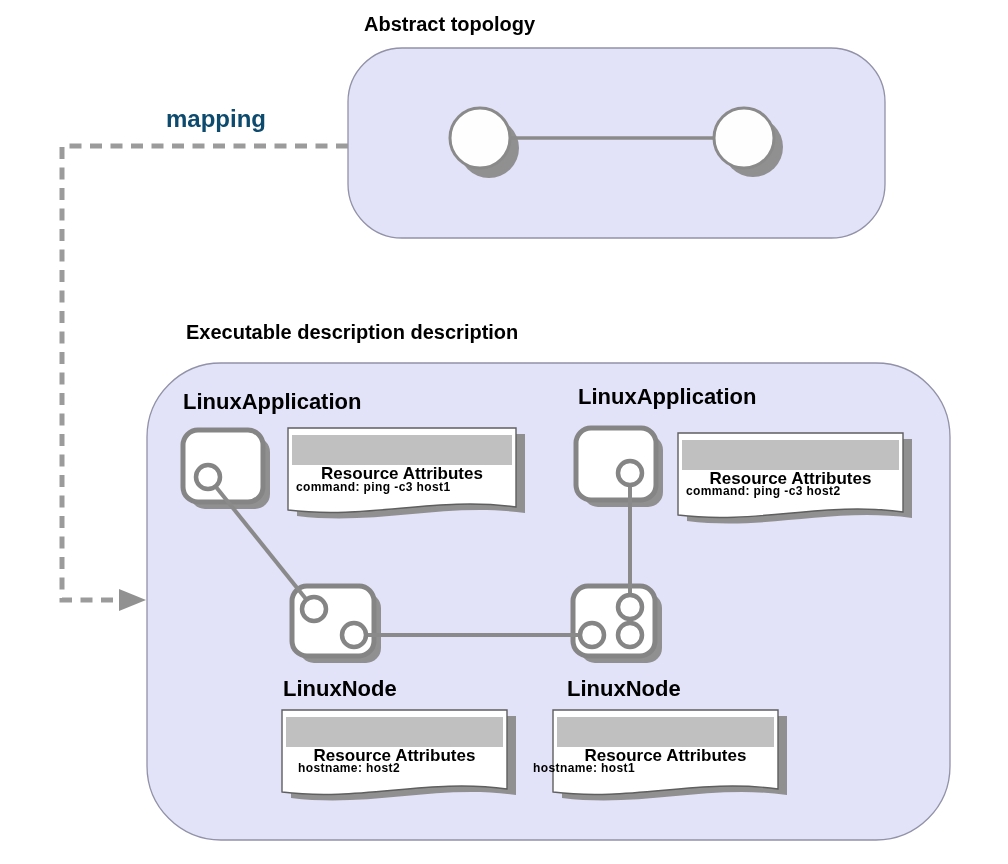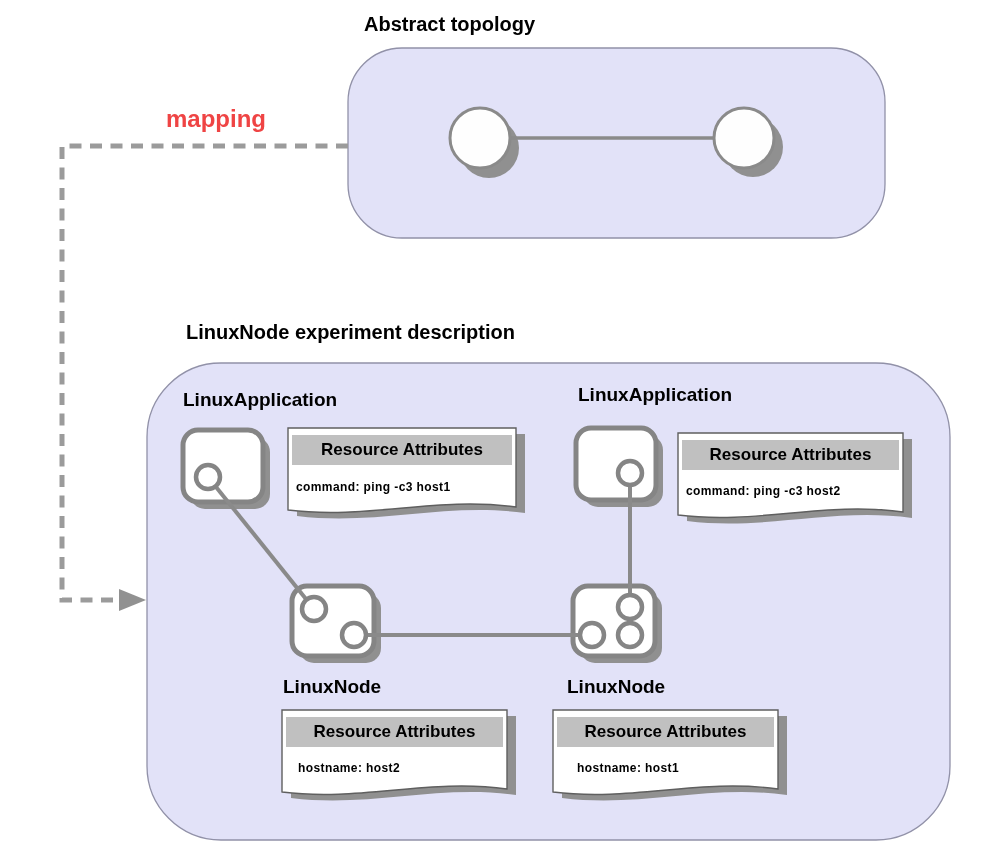--- a/index.html
+++ b/index.html
@@ -12,27 +12,28 @@
   }
   #diagram-svg{position:absolute;left:0;top:0;}
   .lbl{
     position:absolute;
     font-weight:bold;
     color:#000000;
     white-space:nowrap;
     line-height:1.15;
   }
   .section-title{font-size:20px;}
-  .mapping-lbl{font-size:24px;color:#ef4444;}
-  .entity-lbl{font-size:19px;}
+  .mapping-lbl{font-size:24px;color:#0c4a6e;}
+  .entity-lbl{font-size:22px;}
   .note-header{
     position:absolute;
     display:flex;align-items:center;justify-content:center;
     font-weight:bold;font-size:17px;color:#000000;
     white-space:nowrap;
+    margin-top:24px;
   }
   .note-body{
     position:absolute;
     font-weight:bold;font-size:12px;color:#000000;
     letter-spacing:0.4px;white-space:nowrap;
   }
 </style>
 </head>
 <body>
 
@@ -87,33 +88,33 @@
     <rect x="292" y="435" width="220" height="30" fill="#c0c0c0"></rect>
     <rect x="682" y="440" width="217" height="30" fill="#c0c0c0"></rect>
     <rect x="286" y="717" width="217" height="30" fill="#c0c0c0"></rect>
     <rect x="557" y="717" width="217" height="30" fill="#c0c0c0"></rect>
   </svg>
 
   <div class="lbl section-title" style="left:364px;top:13px;">Abstract topology</div>
 
   <div class="lbl mapping-lbl" style="left:166px;top:105px;">mapping</div>
 
-  <div class="lbl section-title" style="left:186px;top:321px;">LinuxNode experiment description</div>
+  <div class="lbl section-title" style="left:186px;top:321px;">Executable description description</div>
 
   <div class="lbl entity-lbl" style="left:183px;top:389px;">LinuxApplication</div>
   <div class="lbl entity-lbl" style="left:578px;top:384px;">LinuxApplication</div>
 
   <div class="lbl entity-lbl" style="left:283px;top:676px;">LinuxNode</div>
   <div class="lbl entity-lbl" style="left:567px;top:676px;">LinuxNode</div>
 
   <div class="note-header" style="left:292px;top:435px;width:220px;height:30px;">Resource Attributes</div>
   <div class="note-body" style="left:296px;top:480px;">command: ping -c3 host1</div>
 
   <div class="note-header" style="left:682px;top:440px;width:217px;height:30px;">Resource Attributes</div>
   <div class="note-body" style="left:686px;top:484px;">command: ping -c3 host2</div>
 
   <div class="note-header" style="left:286px;top:717px;width:217px;height:30px;">Resource Attributes</div>
   <div class="note-body" style="left:290px;top:761px;margin-left:8px;">hostname: host2</div>
 
   <div class="note-header" style="left:557px;top:717px;width:217px;height:30px;">Resource Attributes</div>
-  <div class="note-body" style="left:577px;top:761px;text-align:right;">hostname: host1</div>
+  <div class="note-body" style="left:533px;top:761px;text-align:right;">hostname: host1</div>
 
 </div>
 
 </body></html>

